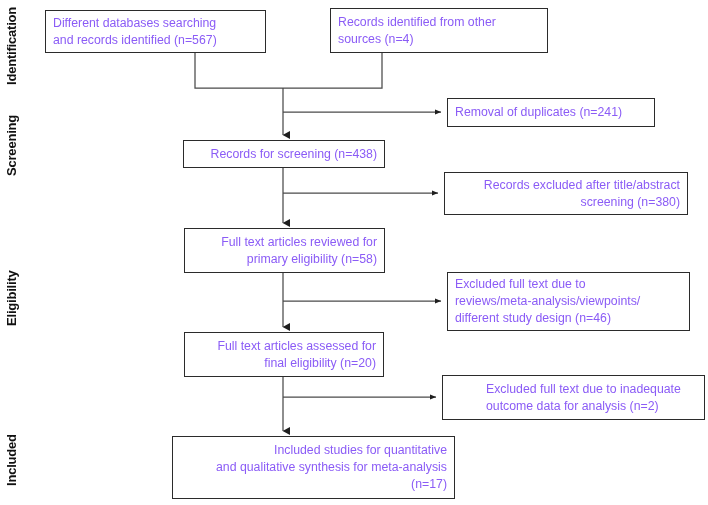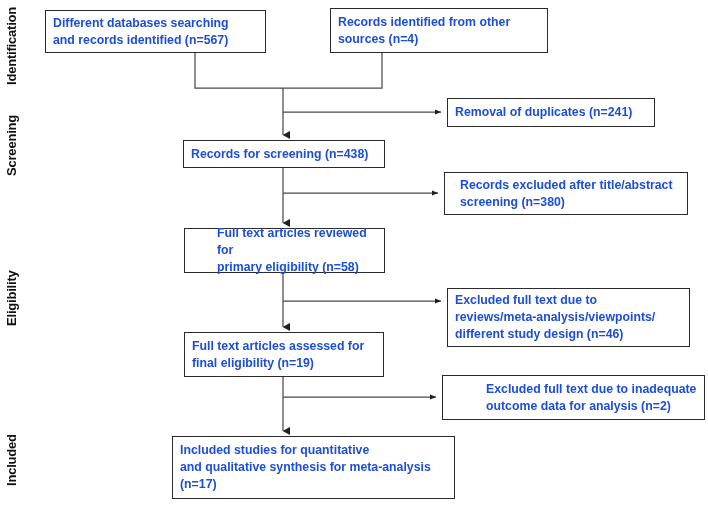--- a/index.html
+++ b/index.html
@@ -37,32 +37,31 @@
     text-align: center;
   }
   .node {
     position: absolute;
     box-sizing: border-box;
     border: 1.6px solid #2b2b2b;
     background: #ffffff;
     display: flex;
     align-items: center;
     justify-content: center;
-    color: #1d4ed8;
+    color: #8b5cf6;
     font-size: 12.3px;
     line-height: 1.38;
     padding: 2px 7px;
-    font-weight: bold;
   }
   .node .txt {
     display: block;
     width: 100%;
     white-space: pre-line;
   }
-  .center-node .txt { text-align: left; }
+  .center-node .txt { text-align: right; }
   .left-node .txt { text-align: left; }
 </style>
 </head>
 <body>
 
 <div id="canvas">
 
   <svg id="connectors" viewBox="0 0 708 505" xmlns="http://www.w3.org/2000/svg">
     <defs>
       <marker id="arrow" markerWidth="7" markerHeight="7" refX="6.4" refY="3" orient="auto" markerUnits="userSpaceOnUse">
@@ -118,29 +117,29 @@
   <div class="node center-node" style="left:444px; top:172px; width:244px; height:43px;padding-left:15px;">
     <span class="txt">Records excluded after title/abstract
 screening (n=380)</span>
   </div>
 
   <div class="node center-node" style="left:184px; top:228px; width:201px; height:45px;padding-left:32px;">
     <span class="txt">Full text articles reviewed for
 primary eligibility (n=58)</span>
   </div>
 
-  <div class="node left-node" style="left:447px; top:288px; width:243px; height:59px;align-items:center;">
+  <div class="node left-node" style="left:447px; top:272px; width:243px; height:59px;align-items:center;">
     <span class="txt">Excluded full text due to
 reviews/meta-analysis/viewpoints/
 different study design (n=46)</span>
   </div>
 
   <div class="node center-node" style="left:184px; top:332px; width:200px; height:45px;">
     <span class="txt">Full text articles assessed  for
-final eligibility (n=19)</span>
+final eligibility (n=20)</span>
   </div>
 
   <div class="node left-node" style="left:442px; top:375px; width:263px; height:45px;padding-left:43px;">
     <span class="txt">Excluded full text due to inadequate
 outcome data for analysis (n=2)</span>
   </div>
 
   <div class="node center-node" style="left:172px; top:436px; width:283px; height:63px;">
     <span class="txt">Included studies for quantitative
 and qualitative synthesis  for meta-analysis

